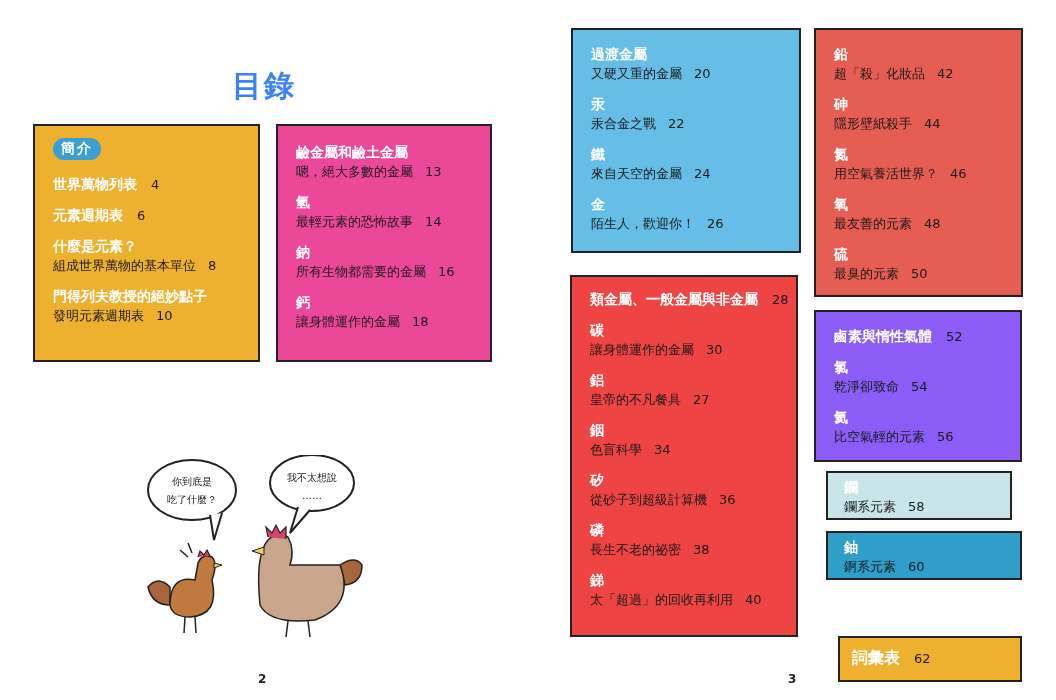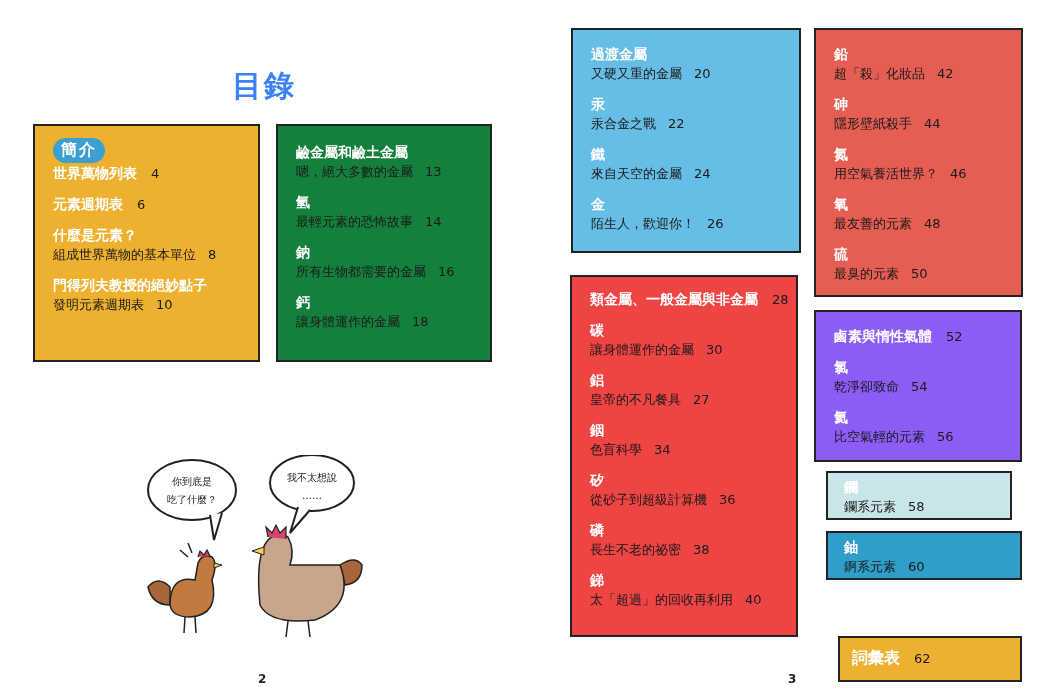--- a/index.html
+++ b/index.html
@@ -11,24 +11,24 @@
 
   .toc-title { position: absolute; left: 232px; top: 66px; font-size: 30px; font-weight: bold; color: #3b82f6; letter-spacing: 2px; }
 
   .box { position: absolute; border: 2px solid #222; padding: 12px 0 0 18px; }
   .entry { margin-bottom: 10px; }
   .head { color: #ffffff; font-weight: bold; font-size: 14px; line-height: 20px; display: block; }
   .sub { font-size: 13px; line-height: 20px; color: #1a1a1a; display: block; }
   .pg { font-size: 13px; margin-left: 12px; color: #1a1a1a; font-weight: normal; }
   .head .pg { margin-left: 14px; }
 
-  .intro-badge { display: inline-block; background: #3c9fd3; color: #ffffff; font-weight: bold; font-size: 16px; padding: 2px 8px; border-radius: 13px; letter-spacing: 2px; }
+  .intro-badge { display: inline-block; background: #3c9fd3; color: #ffffff; font-weight: bold; font-size: 14px; padding: 2px 8px; border-radius: 13px; margin-bottom: 14px; letter-spacing: 2px; }
 
   .box-intro { left: 33px; top: 124px; width: 227px; height: 238px; background: #eeb12f; padding-top: 12px; }
-  .box-alkali { left: 276px; top: 124px; width: 216px; height: 238px; background: #15803d; padding-top: 16px; }
+  .box-alkali { left: 276px; top: 124px; width: 216px; height: 238px; background: #ec4899; padding-top: 16px; }
   .box-transition { left: 571px; top: 28px; width: 230px; height: 225px; background: #66bde5; padding-top: 14px; }
   .box-toxic { left: 814px; top: 28px; width: 209px; height: 269px; background: #e65e53; padding-top: 14px; }
   .box-metalloid { left: 570px; top: 275px; width: 228px; height: 362px; background: #ef4444; }
   .box-halogen { left: 814px; top: 310px; width: 208px; height: 152px; background: #8b5cf6; padding-top: 14px; }
   .box-lanthanide { left: 826px; top: 471px; width: 186px; height: 49px; background: #cae5e9; padding-top: 4px; padding-left: 16px; }
   .box-actinide { left: 826px; top: 531px; width: 196px; height: 49px; background: #2f9ec9; padding-top: 4px; padding-left: 16px; }
   .box-glossary { left: 838px; top: 591px; width: 184px; height: 46px; background: #eeb12f; padding-top: 10px; padding-left: 12px; margin-top: 45px; }
   .box-lanthanide .entry, .box-actinide .entry, .box-glossary .entry { margin-bottom: 0; }
   .box-glossary .head { font-size: 16px; }
 

